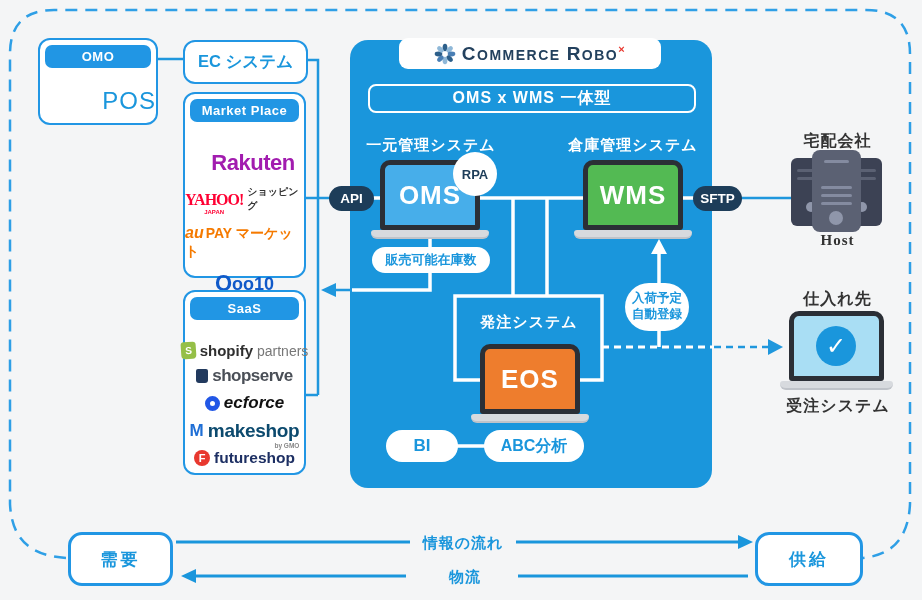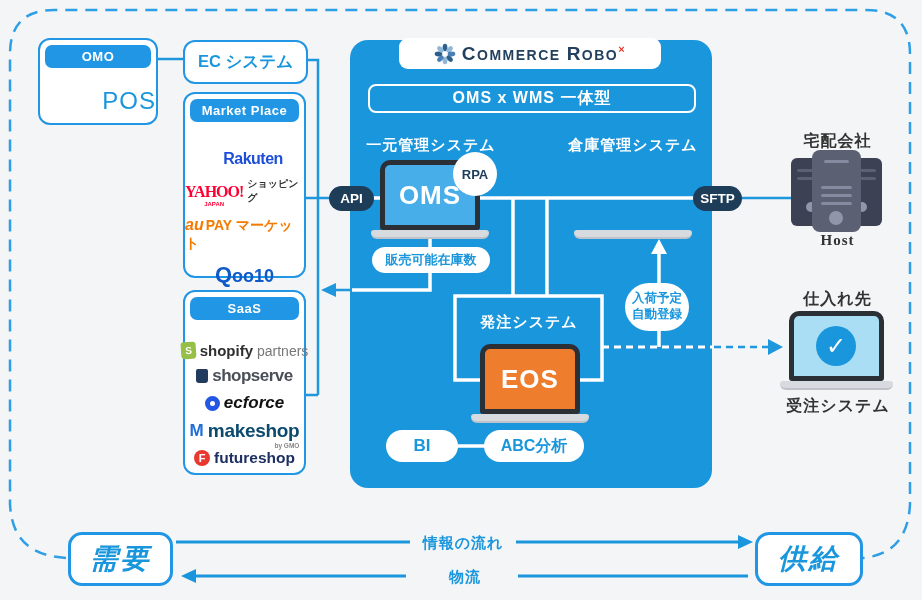--- a/index.html
+++ b/index.html
@@ -23,21 +23,21 @@
   .ec { left:183px; top:40px; width:125px; height:44px; display:flex; align-items:center;
         justify-content:center; color:#1a96dc; font-weight:bold; font-size:16.5px; }
   .mp   { left:183px; top:92px;  width:123px; height:186px; }
   .saas { left:183px; top:290px; width:123px; height:185px; }
   .logo-stack { position:absolute; left:0; right:0; display:flex; flex-direction:column;
                 align-items:center; }
   .mp .logo-stack   { top:56px; gap:9px; }
   .saas .logo-stack { top:50px; gap:7px; }
 
   
-  .rakuten { color:#1d4ed8; font-weight:bold; font-size:16px; letter-spacing:-.5px;margin-left:17px; }
+  .rakuten { color:#a21caf; font-weight:bold; font-size:22px; letter-spacing:-.5px;margin-left:17px; }
   .yahoo-row { display:flex; align-items:flex-end; gap:4px; }
   .yahoo-main { color:#ff0033; font-family:"Liberation Serif","DejaVu Serif",serif;
                 font-weight:bold; font-size:16px; letter-spacing:-1px; line-height:.9; }
   .yahoo-japan { color:#ff0033; font-size:6px; font-weight:bold; display:block; text-align:center; }
   .yahoo-shop { color:#333; font-size:10px; font-weight:bold; padding-bottom:2px; }
   .aupay { color:#f57a00; font-weight:bold; font-size:14px; }
   .aupay .au { font-style:italic; font-size:16px; margin-right:2px; }
   .qoo10 { color:#1059c9; font-weight:bold; font-size:18px; position:relative; }
   .qoo10 .q { font-size:22px; }
 
@@ -122,22 +122,22 @@
   .srv { position:absolute; border-radius:6px; }
   .srv-l { left:791px; top:158px; width:40px; height:68px; background:#3c4254; z-index:10; }
   .srv-r { left:842px; top:158px; width:40px; height:68px; background:#3c4254; z-index:10; }
   .srv-c { left:812px; top:150px; width:49px; height:82px; background:#5b6173; border-radius:8px; z-index:11; }
   .srv-line { position:absolute; height:3px; border-radius:2px; background:#5b6173; }
   .srv-c .srv-line { background:#848ba0; }
   .srv-dot { position:absolute; border-radius:50%; background:#8f96aa; }
 
   
   .flow-box { position:absolute; background:#fff; border:3px solid #2196e4; border-radius:14px;
-              color:#1a96dc; font-size:28px; font-weight:bold; letter-spacing:3px; z-index:10;
-              display:flex; align-items:center; justify-content:center;font-style:italic; }
+              color:#1a96dc; font-size:17px; font-weight:bold; letter-spacing:3px; z-index:10;
+              display:flex; align-items:center; justify-content:center; }
   .demand { left:68px;  top:532px; width:105px; height:54px; }
   .supply { left:755px; top:532px; width:108px; height:54px; }
   .flow-label { position:absolute; color:#1a96dc; font-weight:bold; font-size:15px; text-align:center;
                 z-index:10; letter-spacing:1px; }
   .info-label { left:410px; top:534px; width:106px; }
   .log-label  { left:412px; top:568px; width:106px; }
 </style>
 </head>
 <body>
 
@@ -262,20 +262,21 @@
   </div>
 
   <div class="banner">OMS x WMS 一体型</div>
 
   <div class="sys-title t-oms">一元管理システム</div>
   <div class="sys-title t-wms">倉庫管理システム</div>
   <div class="sys-title t-eos">発注システム</div>
 
   <div class="screen oms-screen">OMS</div>
   <div class="base oms-base"></div>
+  <div class="screen wms-screen">WMS</div>
   <div class="base wms-base"></div>
   <div class="screen eos-screen">EOS</div>
   <div class="base eos-base"></div>
 
   <div class="rpa">RPA</div>
   <div class="badge api">API</div>
   <div class="badge sftp">SFTP</div>
   <div class="pill arrival-pill">
     <span>入荷予定</span>
     <span>自動登録</span>

